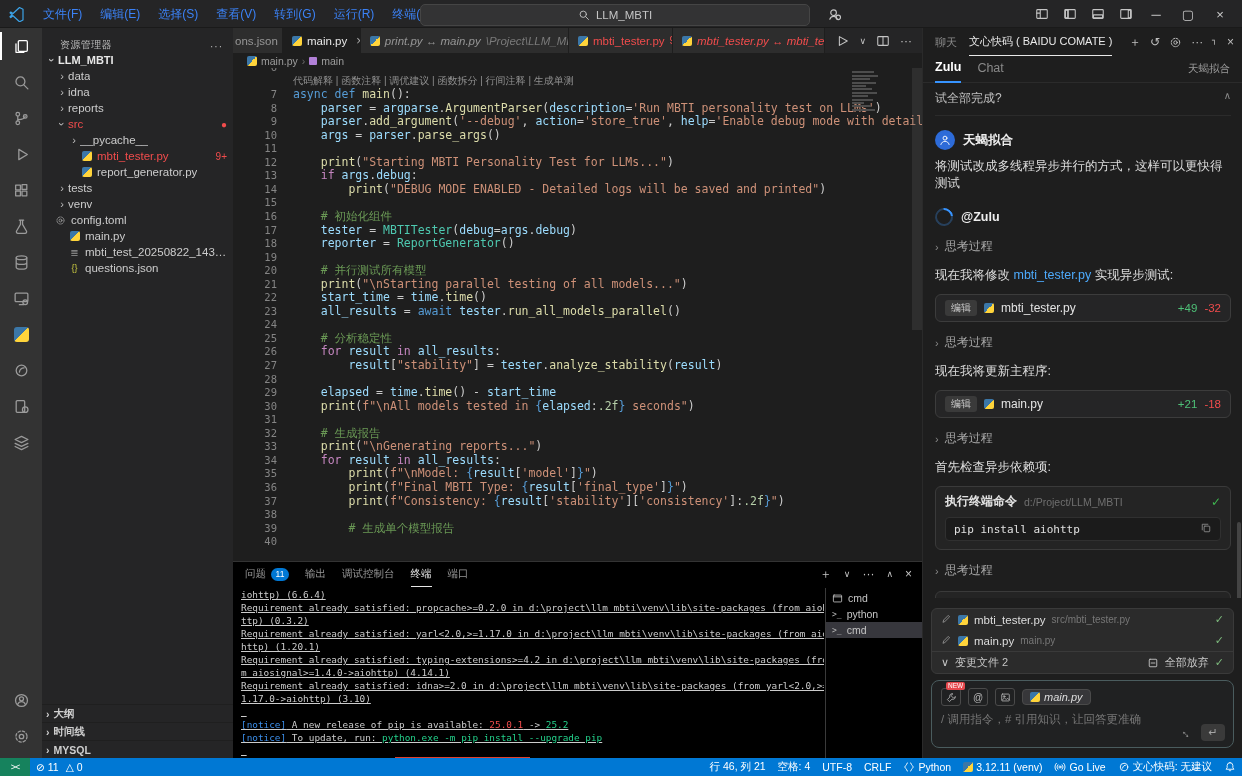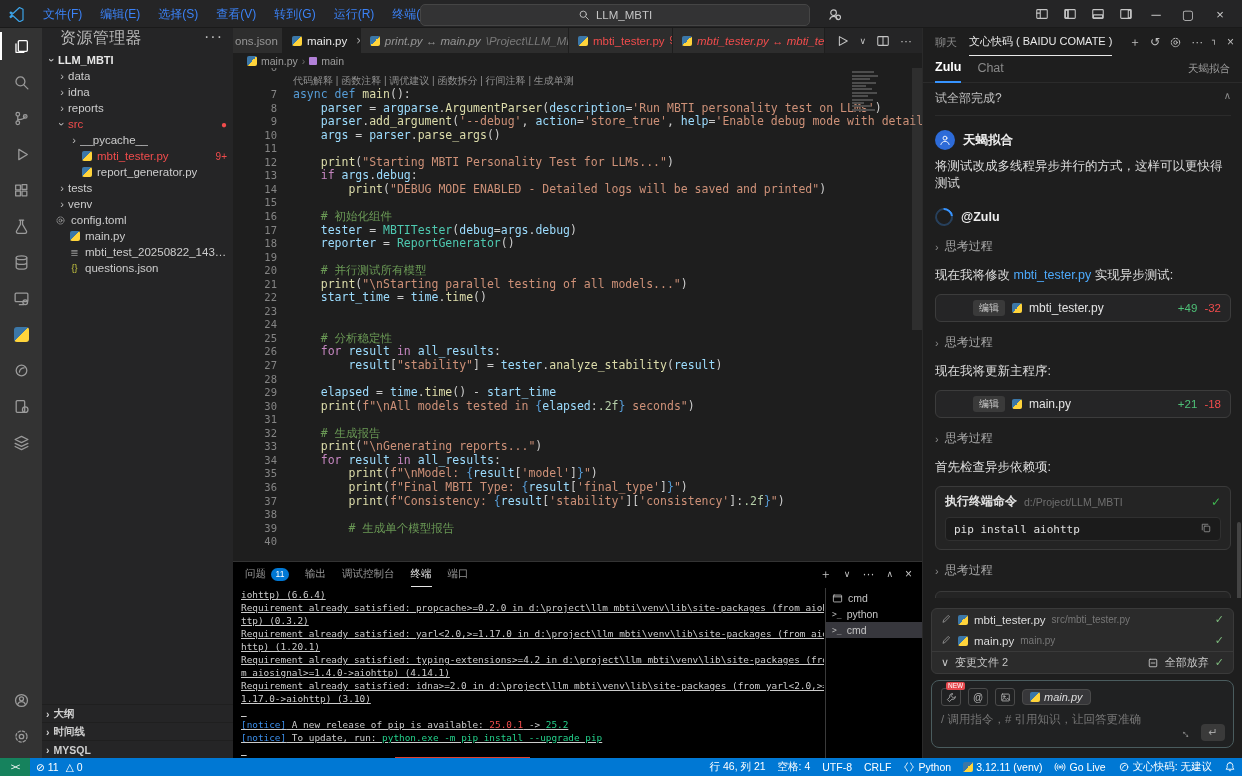--- a/index.html
+++ b/index.html
@@ -23,21 +23,21 @@
   #tb-right .ic{width:24px;height:22px;color:#c5c5c5;}
   .win-btn{width:28px;height:28px;display:flex;align-items:center;justify-content:center;color:#ccc;font-size:13px;}
   
   #activitybar{left:0;top:28px;width:42px;height:730px;background:#333333;display:flex;flex-direction:column;align-items:center;}
   .act-item{width:42px;height:36px;display:flex;align-items:center;justify-content:center;color:#9b9b9b;position:relative;}
   .act-item.active{color:#fff;}
   .act-item.active::before{content:"";position:absolute;left:0;top:4px;bottom:4px;width:2px;background:#fff;}
   #act-bottom{margin-top:auto;width:42px;display:flex;flex-direction:column;align-items:center;padding-bottom:4px;}
   
   #sidebar{left:42px;top:28px;width:191px;height:730px;background:#252526;overflow:hidden;}
-  #sb-head{height:24px;display:flex;align-items:flex-start;padding:0 10px 0 18px;color:#b9b9b9;font-size:16px;letter-spacing:.4px;}
+  #sb-head{height:24px;display:flex;align-items:flex-end;padding:0 10px 0 18px;color:#b9b9b9;font-size:10px;letter-spacing:.4px;}
   #sb-head .more{margin-left:auto;color:#bbb;letter-spacing:1px;}
   .tree-row{height:16px;display:flex;align-items:center;font-size:11.5px;color:#cccccc;padding-right:6px;white-space:nowrap;}
   .tree-row .chev{width:12px;text-align:center;color:#bdbdbd;font-size:11px;flex:none;}
   .tree-row .ficon{width:13px;margin-right:4px;flex:none;display:inline-flex;justify-content:center;color:#9a9a9a;font-size:10px;}
   .tree-row .lbl{overflow:hidden;text-overflow:ellipsis;}
   .tree-row .rt{margin-left:auto;font-size:10px;}
   .err{color:#f14c4c !important;}
   .root-row{font-weight:bold;color:#e8e8e8;font-size:11px;}
   #sb-sections{position:absolute;left:0;bottom:0;width:191px;}
   .sb-sec{height:17px;display:flex;align-items:center;border-top:1px solid #1f1f1f;color:#cfcfcf;font-size:10.5px;font-weight:bold;padding-left:4px;gap:4px;}
@@ -96,21 +96,21 @@
   .avatar{width:20px;height:20px;border-radius:50%;background:#2d6bd8;display:flex;align-items:center;justify-content:center;color:#fff;flex:none;}
   .spinner{width:18px;height:18px;border-radius:50%;border:2.5px solid #27405c;border-top-color:#3794ff;transform:rotate(40deg);flex:none;box-sizing:border-box;}
   .cm-name{font-size:12.5px;font-weight:bold;color:#eee;}
   .cm-msg{font-size:12.5px;color:#ddd;margin:2px 0 16px 0;line-height:17px;}
   .cm-agent{display:flex;align-items:center;gap:8px;margin:16px 0 6px 0;}
   .think{display:flex;align-items:center;gap:6px;color:#a8a8a8;font-size:12px;margin:12px 0;}
   .think .tc{font-size:11px;color:#8a8a8a;}
   .cm-p{font-size:12.5px;color:#ddd;margin:10px 0;line-height:17px;}
   .cm-p a{color:#4daafc;text-decoration:none;}
   .edit-card{height:26px;border:1px solid #3c3c3c;background:#252526;border-radius:6px;display:flex;align-items:center;gap:7px;padding:0 9px;margin:8px 0;}
-  .pill{background:#3a3a3a;color:#c9c9c9;font-size:10px;border-radius:3px;padding:1px 6px;margin-left:28px;}
+  .pill{background:#3a3a3a;color:#c9c9c9;font-size:10px;border-radius:3px;padding:1px 6px;}
   .edit-card .fn{font-size:12px;color:#e3e3e3;}
   .edit-card .adds{margin-left:auto;color:#4ec077;font-size:11.5px;}
   .edit-card .dels{color:#f14c4c;font-size:11.5px;}
   .cmd-card{border:1px solid #3a3a3a;background:#242424;border-radius:6px;margin:8px 0;padding:6px 9px 8px 9px;}
   .cmd-head{display:flex;align-items:center;gap:7px;}
   .cmd-title{font-size:12px;font-weight:bold;color:#e3e3e3;}
   .cmd-path{font-size:10.5px;color:#6f6f6f;}
   .cmd-status-ok{margin-left:auto;color:#3fb950;font-size:12px;}
   .cmd-code{margin-top:7px;background:#1b1b1b;border:1px solid #303030;border-radius:4px;height:22px;display:flex;align-items:center;padding:0 8px;
             font-family:"DejaVu Sans Mono",monospace;font-size:11px;color:#e0e0e0;}
@@ -539,20 +539,21 @@
         <div class="crow">
           <span class="ln">21</span>
           <span class="ct"><span class="tk-d">    </span><span class="tk-f">print</span><span class="tk-d">(</span><span class="tk-s">"\nStarting parallel testing of all models..."</span><span class="tk-d">)</span></span>
         </div>
         <div class="crow">
           <span class="ln">22</span>
           <span class="ct"><span class="tk-d">    </span><span class="tk-v">start_time</span><span class="tk-d"> = </span><span class="tk-v">time</span><span class="tk-d">.</span><span class="tk-f">time</span><span class="tk-d">()</span></span>
         </div>
         <div class="crow">
           <span class="ln">23</span>
+          <span class="ct"><span class="tk-d">    </span><span class="tk-v">all_results</span><span class="tk-d"> = </span><span class="tk-k">await</span><span class="tk-d"> </span><span class="tk-v">tester</span><span class="tk-d">.</span><span class="tk-f">run_all_models_parallel</span><span class="tk-d">()</span></span>
         </div>
         <div class="crow">
           <span class="ln">24</span>
           <span class="ct"></span>
         </div>
         <div class="crow">
           <span class="ln">25</span>
           <span class="ct"><span class="tk-m">    # 分析稳定性</span></span>
         </div>
         <div class="crow">

